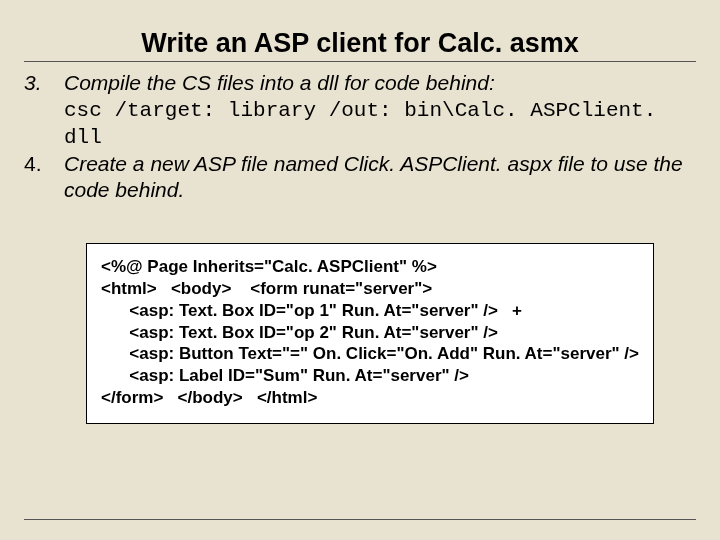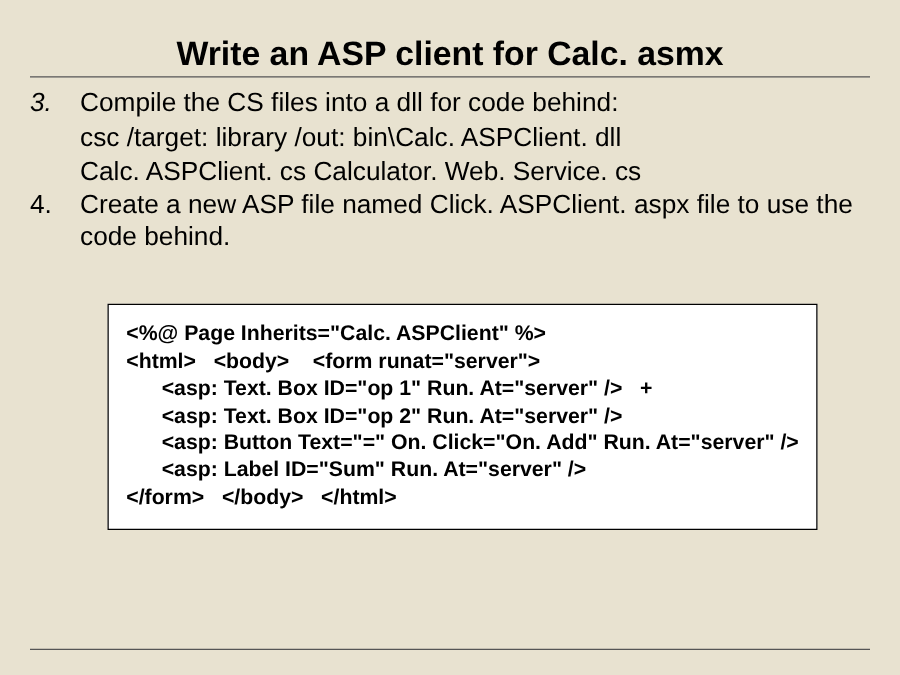--- a/index.html
+++ b/index.html
@@ -48,23 +48,25 @@
   }
   .num {
     font-style: italic;
     min-width: 40px;
   }
   .num-plain {
     min-width: 40px;
   }
   .txt {
     flex: 1;
+    font-style: italic;
   }
   .indent {
     margin-left: 40px;
+    font-family: Liberation Mono, monospace;
   }
   .codebox {
     border: 1.5px solid #000;
     background: #fff;
     margin: 40px 42px 0 62px;
     padding: 12px 14px 14px 14px;
     font-family: Arial, Helvetica, sans-serif;
     font-size: 17px;
     font-weight: bold;
     line-height: 1.28;
@@ -79,21 +81,20 @@
   <div class="title">Write an ASP client for Calc. asmx</div>
   <hr class="rule">
 
   <div class="body">
 
     <div class="item">
       <div class="num">3.</div>
       <div class="txt">Compile the CS files into a dll for code behind:</div>
     </div>
     <div class="indent">csc /target: library /out: bin\Calc. ASPClient. dll</div>
-    <div class="indent">Calc. ASPClient. cs Calculator. Web. Service. cs</div>
 
     <div class="item">
       <div class="num-plain">4.</div>
       <div class="txt">Create a new ASP file named Click. ASPClient. aspx file to use the code behind.</div>
     </div>
 
     <div class="codebox"><span>&lt;%@ Page Inherits="Calc. ASPClient" %&gt;</span>
 <span>&lt;html&gt;   &lt;body&gt;    &lt;form runat="server"&gt;</span>
 <span>      &lt;asp: Text. Box ID="op 1" Run. At="server" /&gt;   +</span>
 <span>      &lt;asp: Text. Box ID="op 2" Run. At="server" /&gt;</span>

